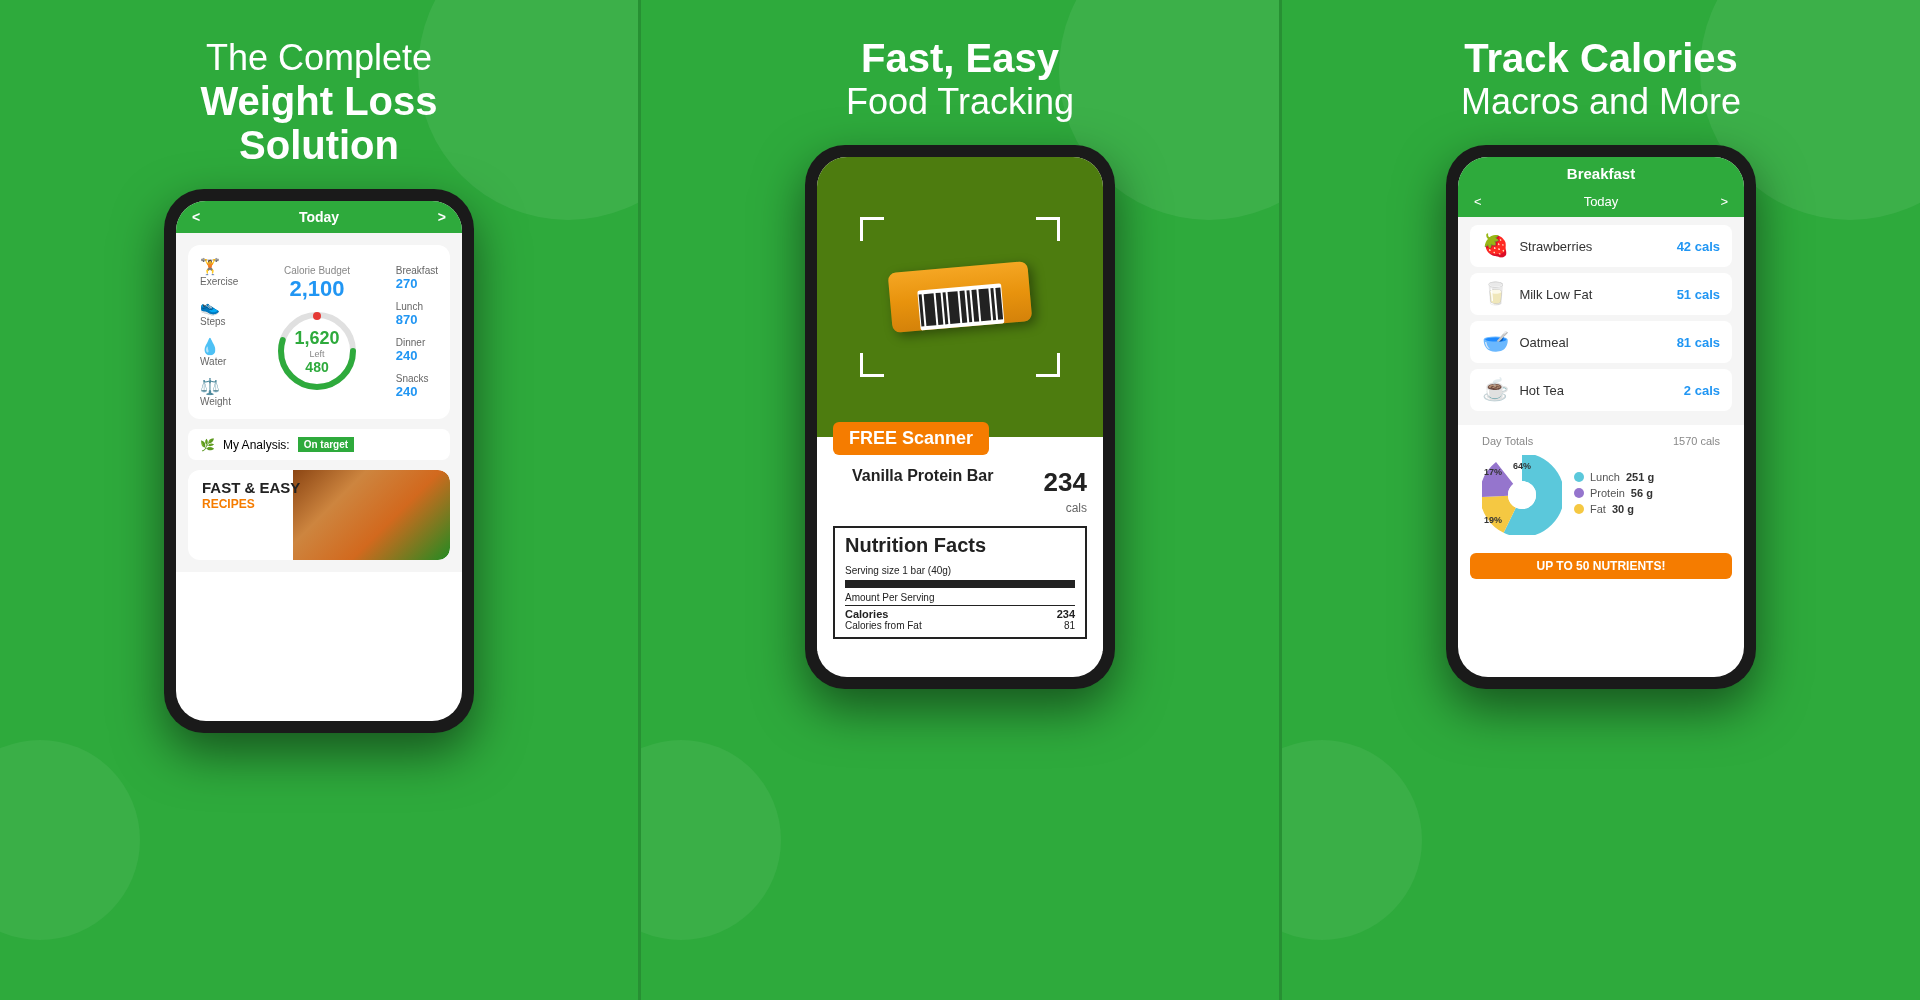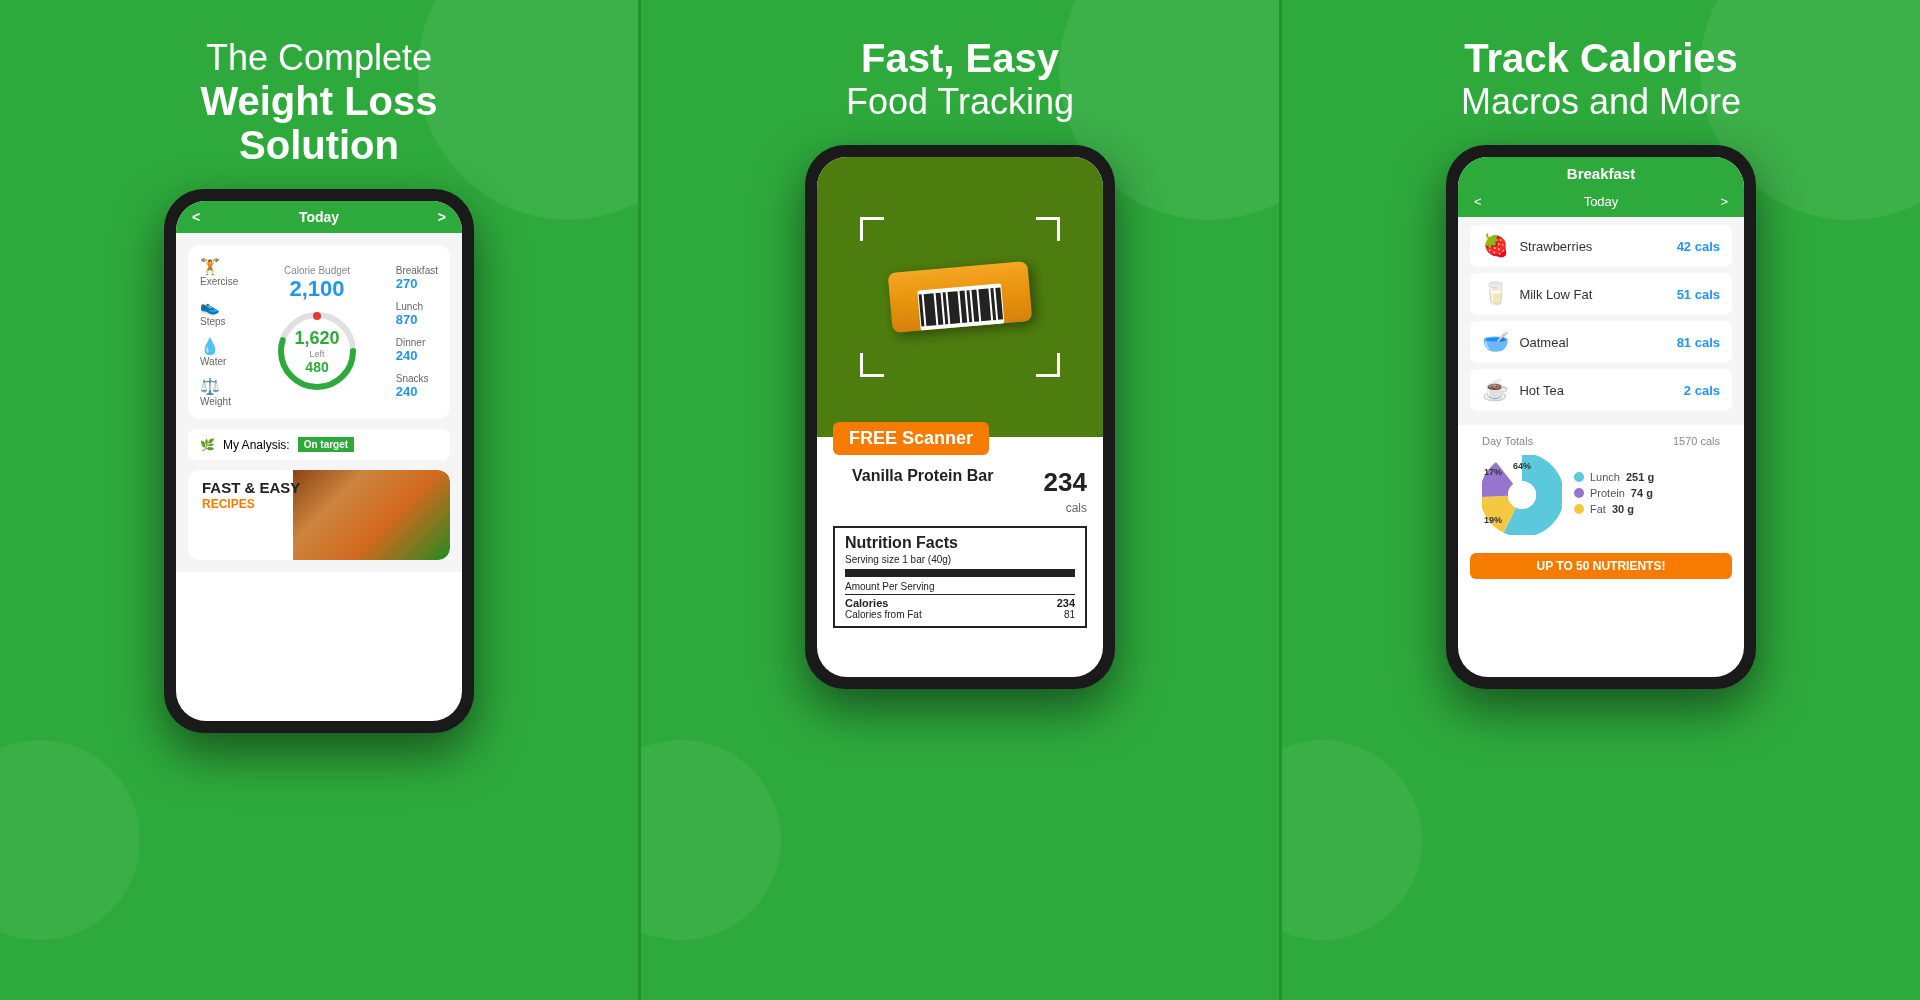--- a/index.html
+++ b/index.html
@@ -278,21 +278,21 @@
       cursor: pointer;
       text-align: center;
     }
 
     .nutrition-facts {
       border: 2px solid #222;
       padding: 6px 10px;
       font-size: 11px;
       color: #222;
     }
-    .nf-title { font-size: 16px; font-weight: 900; margin-bottom: 2px; }
+    .nf-title { font-size: 20px; font-weight: 900; margin-bottom: 8px; }
     .nf-serving { font-size: 10px; margin-bottom: 4px; }
     .nf-divider { border: none; border-top: 8px solid #222; margin: 4px 0; }
     .nf-thin-divider { border: none; border-top: 1px solid #222; margin: 2px 0; }
     .nf-row { display: flex; justify-content: space-between; font-size: 10px; }
     .nf-row.bold { font-weight: 700; font-size: 11px; }
 
     
     .phone3-header {
       background: #2eaa3c;
       padding: 8px 16px;
@@ -607,21 +607,21 @@
 
           <div class="macro-legend">
             <div class="macro-row">
               <div class="macro-dot" style="background:#5bc8db;"></div>
               <span class="macro-label">Lunch</span>
               <span class="macro-val">251 g</span>
             </div>
             <div class="macro-row">
               <div class="macro-dot" style="background:#9575cd;"></div>
               <span class="macro-label">Protein</span>
-              <span class="macro-val">74 g</span>
+              <span class="macro-val">56 g</span>
             </div>
             <div class="macro-row">
               <div class="macro-dot" style="background:#f5c842;"></div>
               <span class="macro-label">Fat</span>
               <span class="macro-val">30 g</span>
             </div>
           </div>
         </div>
       </div>
 

